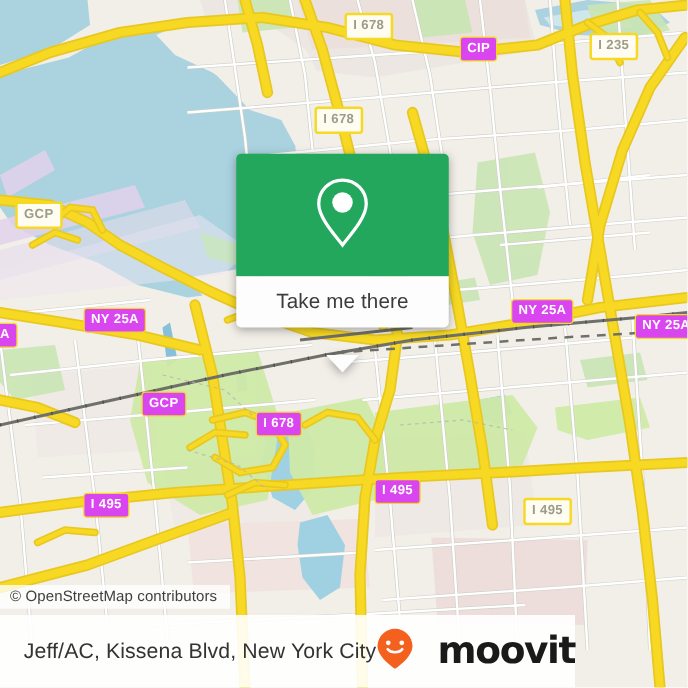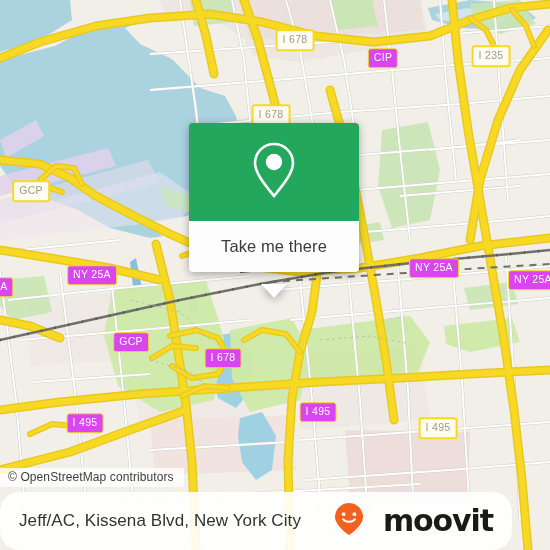--- a/index.html
+++ b/index.html
@@ -5,46 +5,46 @@
   html,body{margin:0;padding:0;background:#fff;}
   body{width:550px;height:550px;overflow:hidden;font-family:"Liberation Sans",sans-serif;}
   #app{position:relative;width:550px;height:550px;overflow:hidden;background:#f2efe9;}
 
   
   #map{position:absolute;inset:0;width:550px;height:550px;}
   #map svg{display:block;width:550px;height:550px;}
 
   
   .shield{position:absolute;transform:translate(-50%,-50%);
-    font-family:"Liberation Sans",sans-serif;font-weight:normal;font-size:10.5px;
-    letter-spacing:.3px;line-height:1;padding:3px 5px 4px;border-radius:3px;white-space:nowrap;margin-top:19px;}
+    font-family:"Liberation Sans",sans-serif;font-weight:bold;font-size:10.5px;
+    letter-spacing:.3px;line-height:1;padding:3px 5px 4px;border-radius:3px;white-space:nowrap;}
   .shield.solid{background:#d946ef;color:#ffffff;border:1.5px solid #f7d923;}
   .shield.hollow{background:#fffdf2;color:#9c9c8a;border:2px solid #f7d923;}
 
   
   #callout{position:absolute;left:189px;top:123px;width:170px;
     filter:drop-shadow(0 2px 4px rgba(0,0,0,.33));}
   #callout .top{height:98px;background:#23a75c;border-radius:4px 4px 0 0;
     display:flex;align-items:center;justify-content:center;}
-  #callout .bottom{height:51px;background:#fdfdfd;border-radius:0 0 4px 4px;
+  #callout .bottom{height:41px;background:#fdfdfd;border-radius:0 0 4px 4px;
     display:flex;align-items:center;justify-content:center;}
   #callout .cta{font-size:16.5px;color:#3c3c3c;letter-spacing:.1px;}
   #callout .tail{position:absolute;left:72px;top:161px;width:0;height:0;
     border-left:13px solid transparent;border-right:13px solid transparent;
     border-top:14px solid #fdfdfd;}
 
   
   #attrib{position:absolute;left:0;top:468px;padding:2px 10px 3px 8px;
     background:rgba(255,255,255,.78);font-size:12px;color:#3f3f3f;
     letter-spacing:.1px;white-space:nowrap;}
 
   
-  #footer{position:absolute;left:0;top:492px;width:512px;height:58px;
+  #footer{position:absolute;left:0;top:492px;width:460px;height:58px;
     background:rgba(255,255,255,.9);display:flex;align-items:center;
-    justify-content:space-between;padding:0 19px;box-sizing:border-box;border-radius:20px;}
+    justify-content:space-between;padding:0 19px;box-sizing:border-box;}
   #place{font-size:17px;color:#333333;letter-spacing:.1px;white-space:nowrap;}
   #brand{display:flex;align-items:center;gap:19px;}
   #brand .word{font-size:30px;color:#1a1a1a;font-weight:bold;letter-spacing:-1.1px;
     line-height:1;font-family:"DejaVu Sans",sans-serif;}
 </style>
 </head>
 <body>
 
 <div id="app">
 

